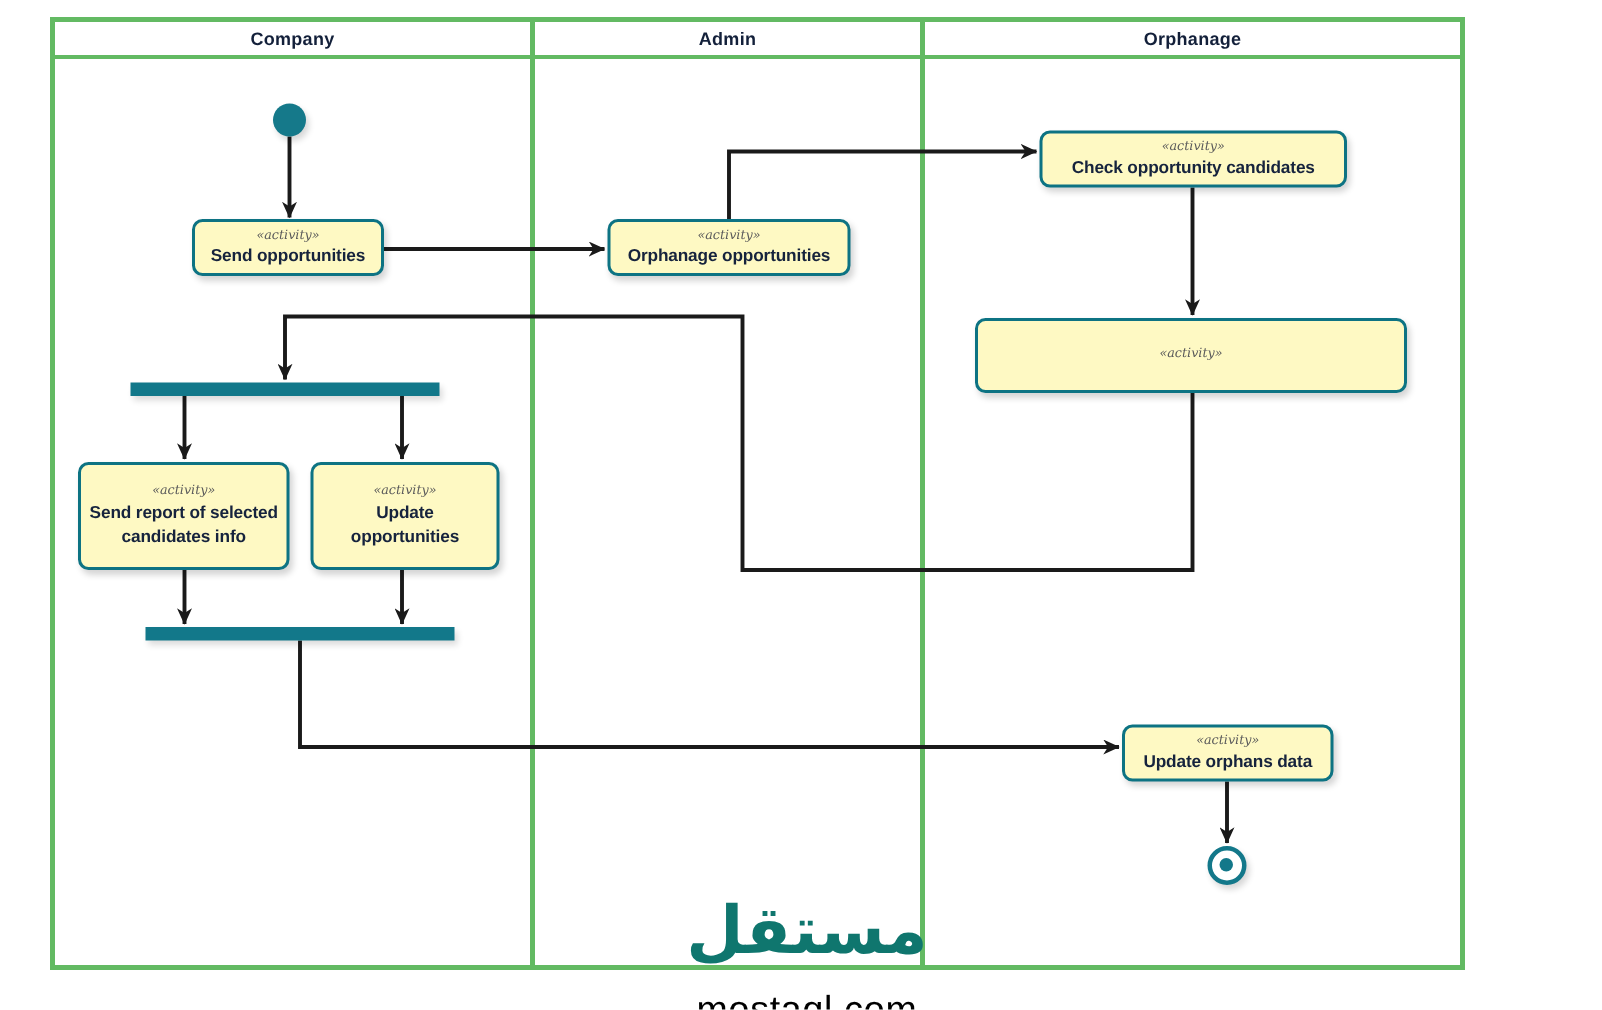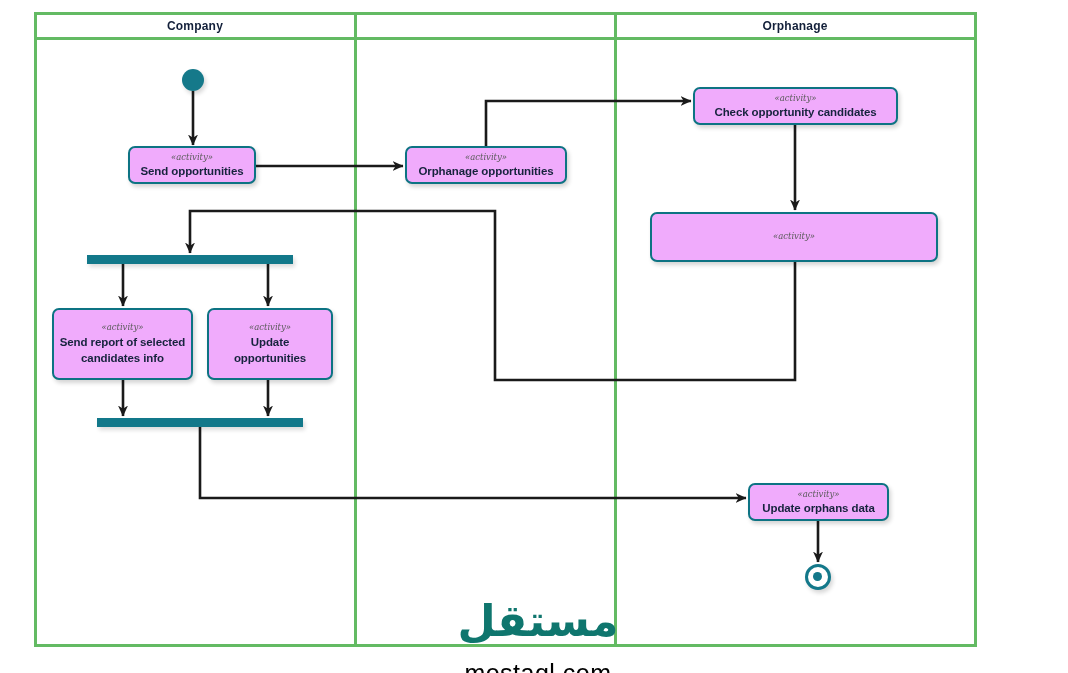--- a/index.html
+++ b/index.html
@@ -33,21 +33,21 @@
     font-size: 12px;
     font-weight: bold;
     color: #13203a;
     letter-spacing: 0.2px;
     line-height: 14px;
   }
   
   .activity {
     position: absolute;
     box-sizing: border-box;
-    background: #f0abfc;
+    background: #fef9c3;
     border: 2.5px solid #0d7383;
     border-radius: 7px;
     box-shadow: 2px 3px 4px rgba(0,0,0,0.17);
     display: flex;
     flex-direction: column;
     align-items: center;
     justify-content: center;
     padding: 3px 5px;
   }
   .stereo {
@@ -127,20 +127,21 @@
       <rect x="35" y="13" width="940" height="632"></rect>
 
       <line x1="35" y1="38" x2="975" y2="38"></line>
 
       <line x1="355" y1="13" x2="355" y2="645"></line>
       <line x1="615" y1="13" x2="615" y2="645"></line>
     </g>
   </svg>
 
   <div class="lane-header-label" style="left:35px; top:19px; width:320px;">Company</div>
+  <div class="lane-header-label" style="left:355px; top:19px; width:260px;">Admin</div>
   <div class="lane-header-label" style="left:615px; top:19px; width:360px;">Orphanage</div>
 
   <div class="watermark" style="left:428px; top:598px; width:220px;">
     <div class="wm-ar">مستقل</div>
     <div class="wm-en">mostaql.com</div>
   </div>
 
   <svg class="svg-layer" viewBox="0 0 1068 673" xmlns="http://www.w3.org/2000/svg">
     <defs>
       <marker id="arrowhead" markerWidth="12" markerHeight="10" refX="10.5" refY="5" orient="auto" markerUnits="userSpaceOnUse">

